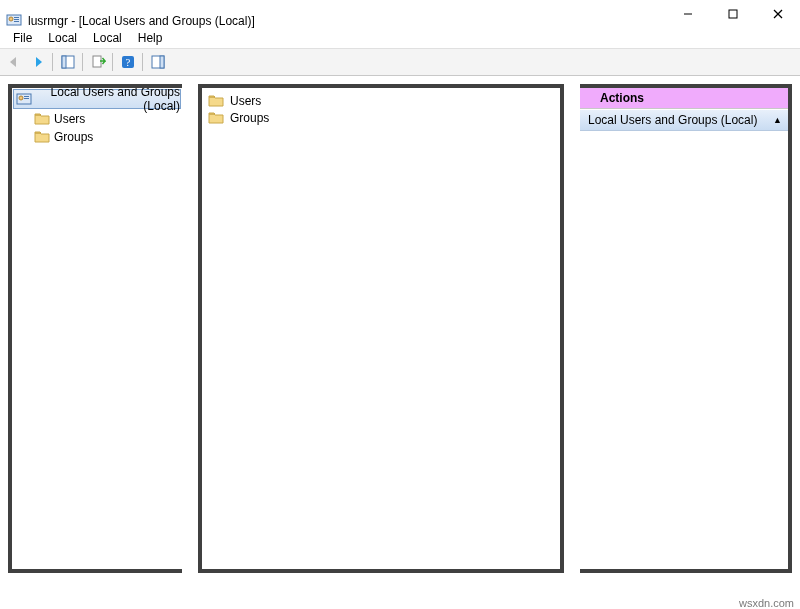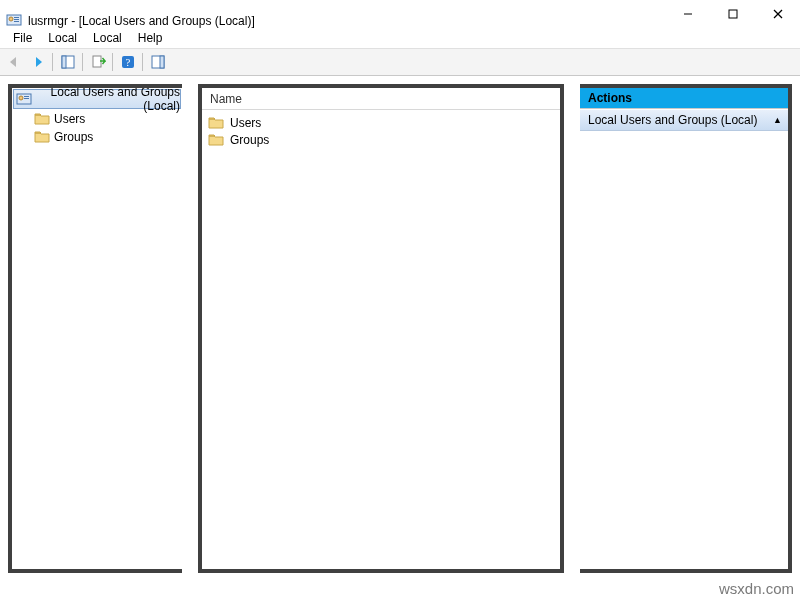--- a/index.html
+++ b/index.html
@@ -131,23 +131,23 @@
   .list-item {
     display: flex; align-items: center;
     height: 17px;
     padding-left: 4px;
   }
   .list-item span.lbl { margin-left: 6px; }
   
   .actions-header {
     height: 20px;
     display: flex; align-items: center;
-    padding-left: 8px;
+    padding-left: 20px;
     font-weight: bold;
-    background: #0ea5e9;
+    background: #f0abfc;
     border-bottom: 1px solid #c8c8c8;
   }
   .actions-group-head {
     height: 20px;
     display: flex; align-items: center;
     padding-left: 8px; padding-right: 6px;
     background: linear-gradient(#e8f0fb, #c9dcf2);
     border-top: 1px solid #fff;
     border-bottom: 1px solid #b6c9e0;
   }
@@ -165,22 +165,22 @@
     margin-left: auto;
     font-size: 9px;
   }
   
   .bottom-gap {
     height: 28px;
     background: #fff;
   }
   .watermark {
     position: absolute;
-    right: 6px; bottom: 12px;
-    font-size: 15px;
+    right: 6px; bottom: 0;
+    font-size: 11px;
     color: #7a7a7a;
   }
   
   .folder-svg { width: 16px; height: 13px; display:block; }
   .small-icon { width: 16px; height: 16px; display:block; }
 </style>
 </head>
 <body>
 
 <div class="window">
@@ -292,23 +292,20 @@
           <svg class="folder-svg" viewBox="0 0 16 13">
               <path d="M1 3 h5 l1 1 h8 v8 h-14 z" fill="#f5d98a" stroke="#caa84a"></path>
               <path d="M1 2 h5 l1 1 h-6 z" fill="#f0cd6f" stroke="#caa84a"></path>
             </svg>
         </span>
         <span class="lbl">Groups</span>
       </div>
     </div>
 
     <div class="pane list-pane">
-      <div class="list-header">
-        <span>Name</span>
-      </div>
       <div class="list-body">
         <div class="list-item">
           <span>
             <svg class="folder-svg" viewBox="0 0 16 13">
                 <path d="M1 3 h5 l1 1 h8 v8 h-14 z" fill="#f5d98a" stroke="#caa84a"></path>
                 <path d="M1 2 h5 l1 1 h-6 z" fill="#f0cd6f" stroke="#caa84a"></path>
               </svg>
           </span>
           <span class="lbl">Users</span>
         </div>

